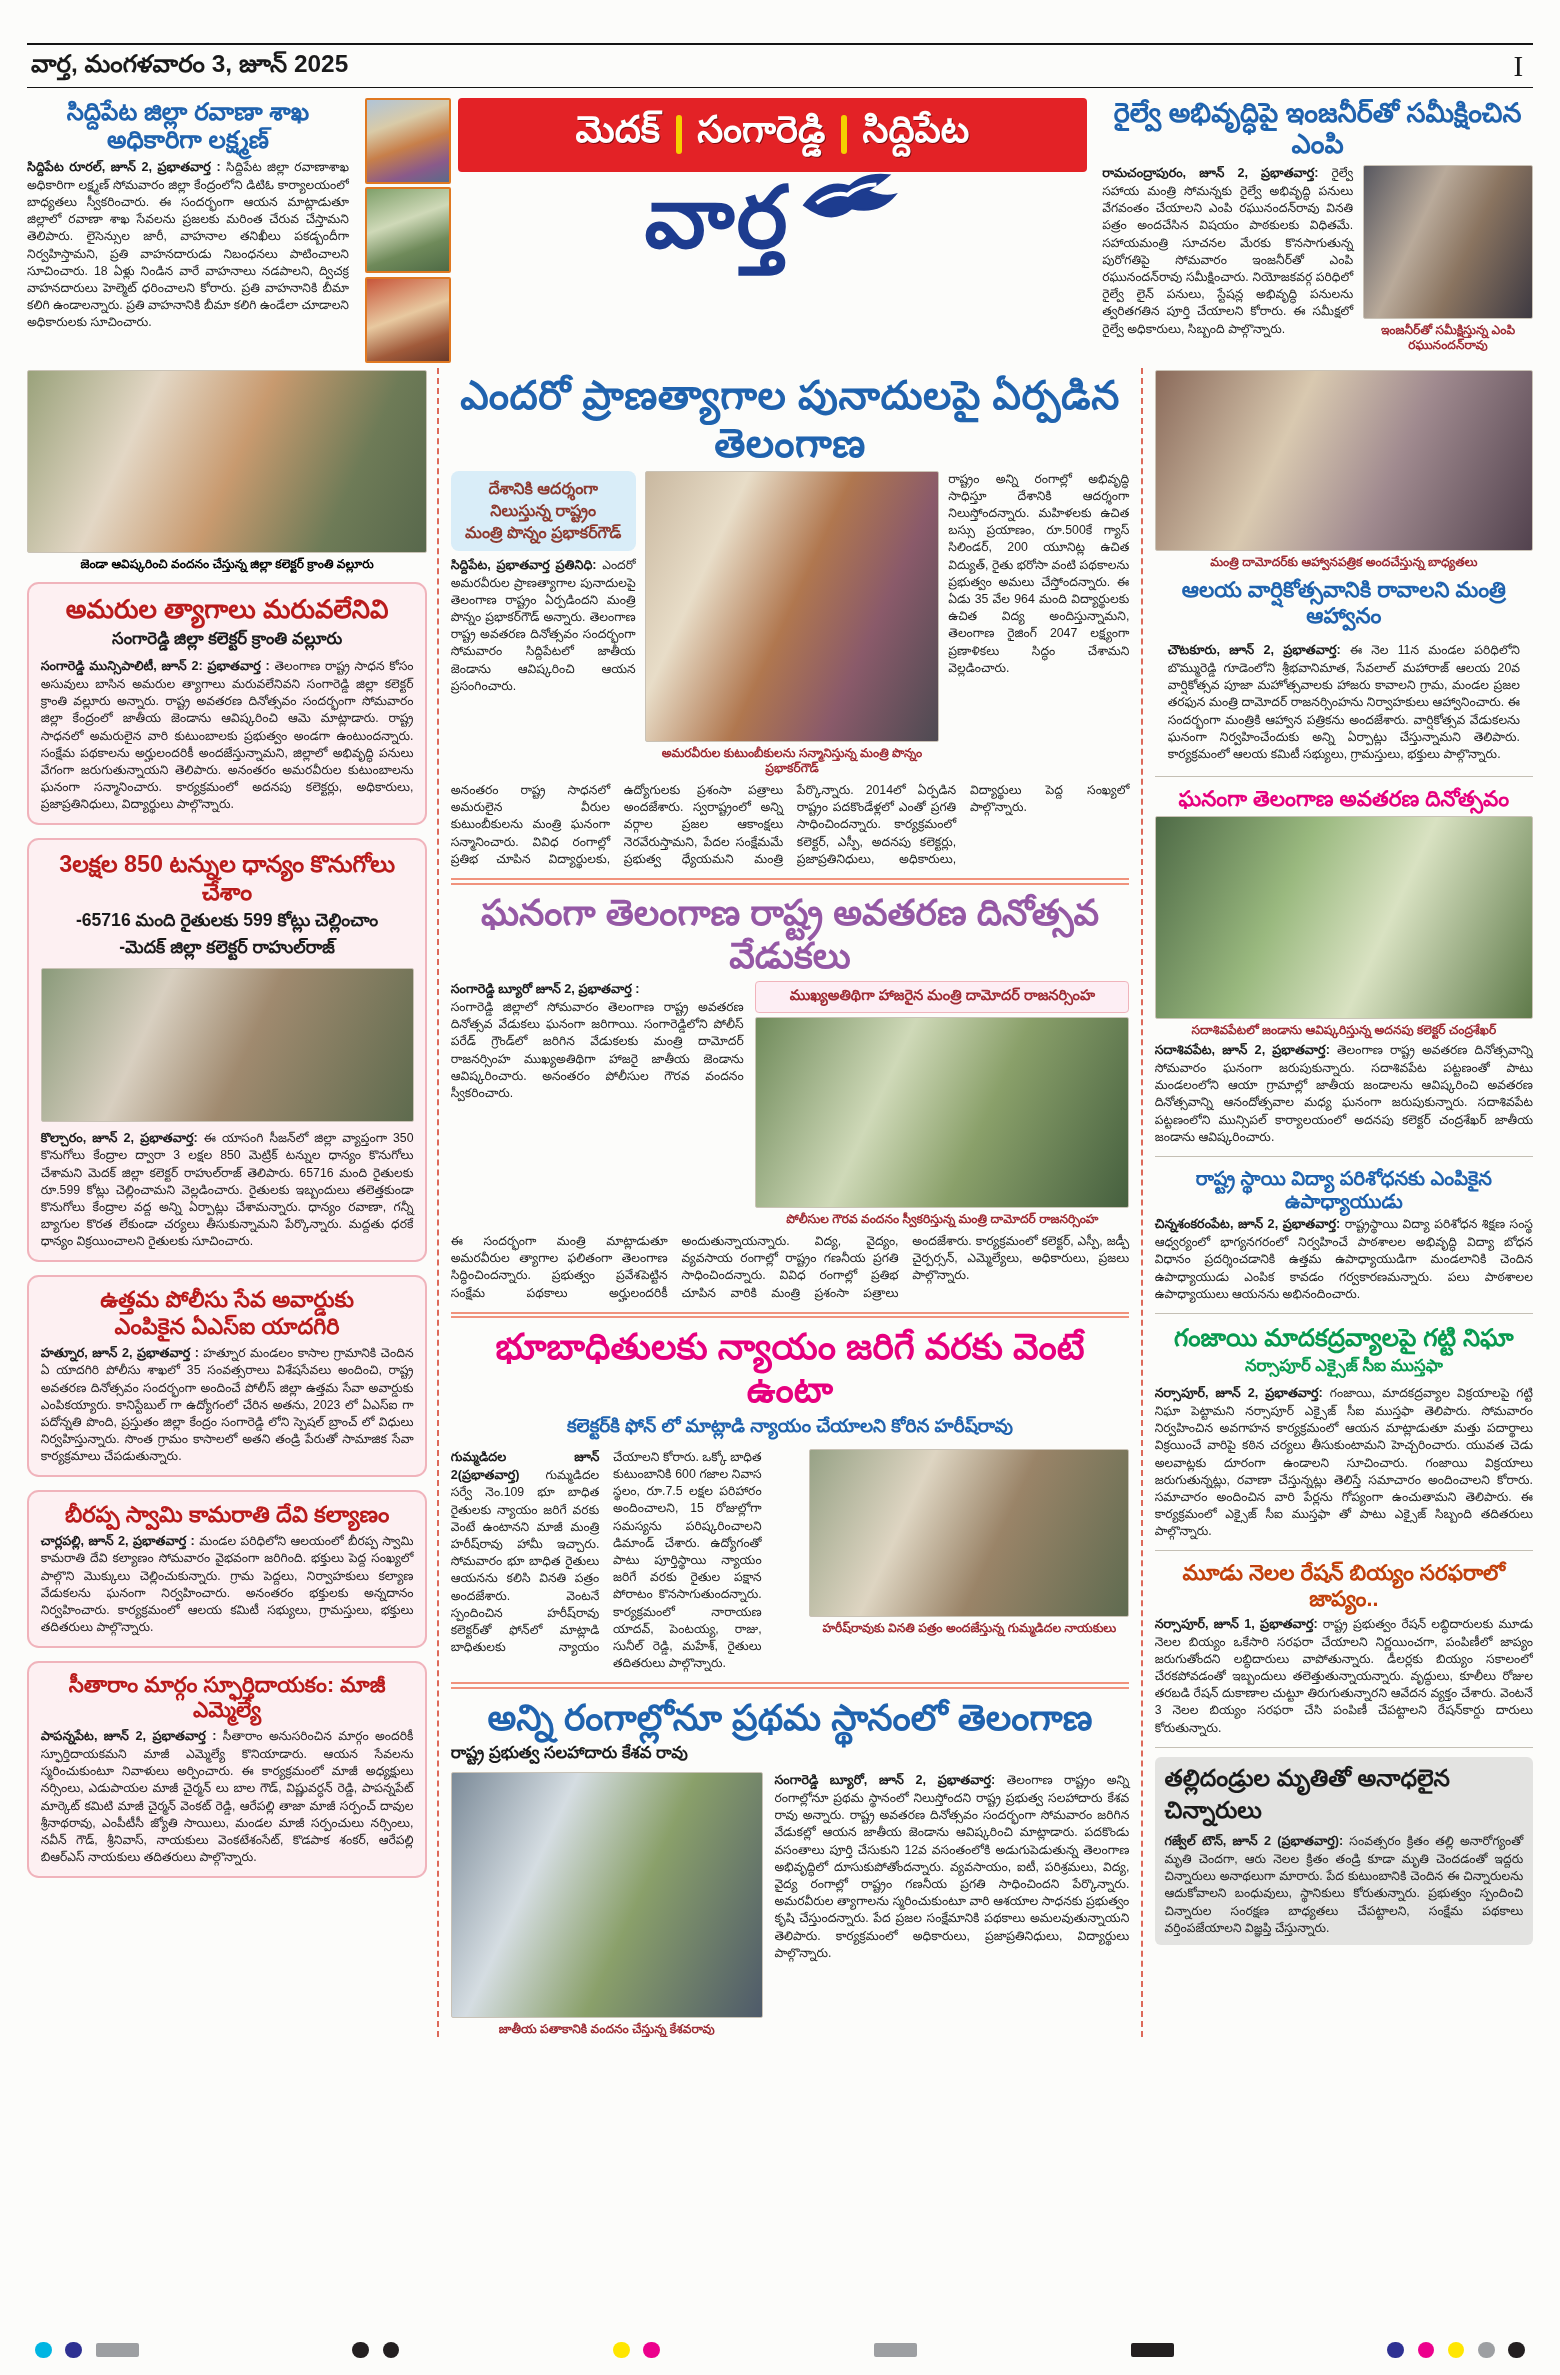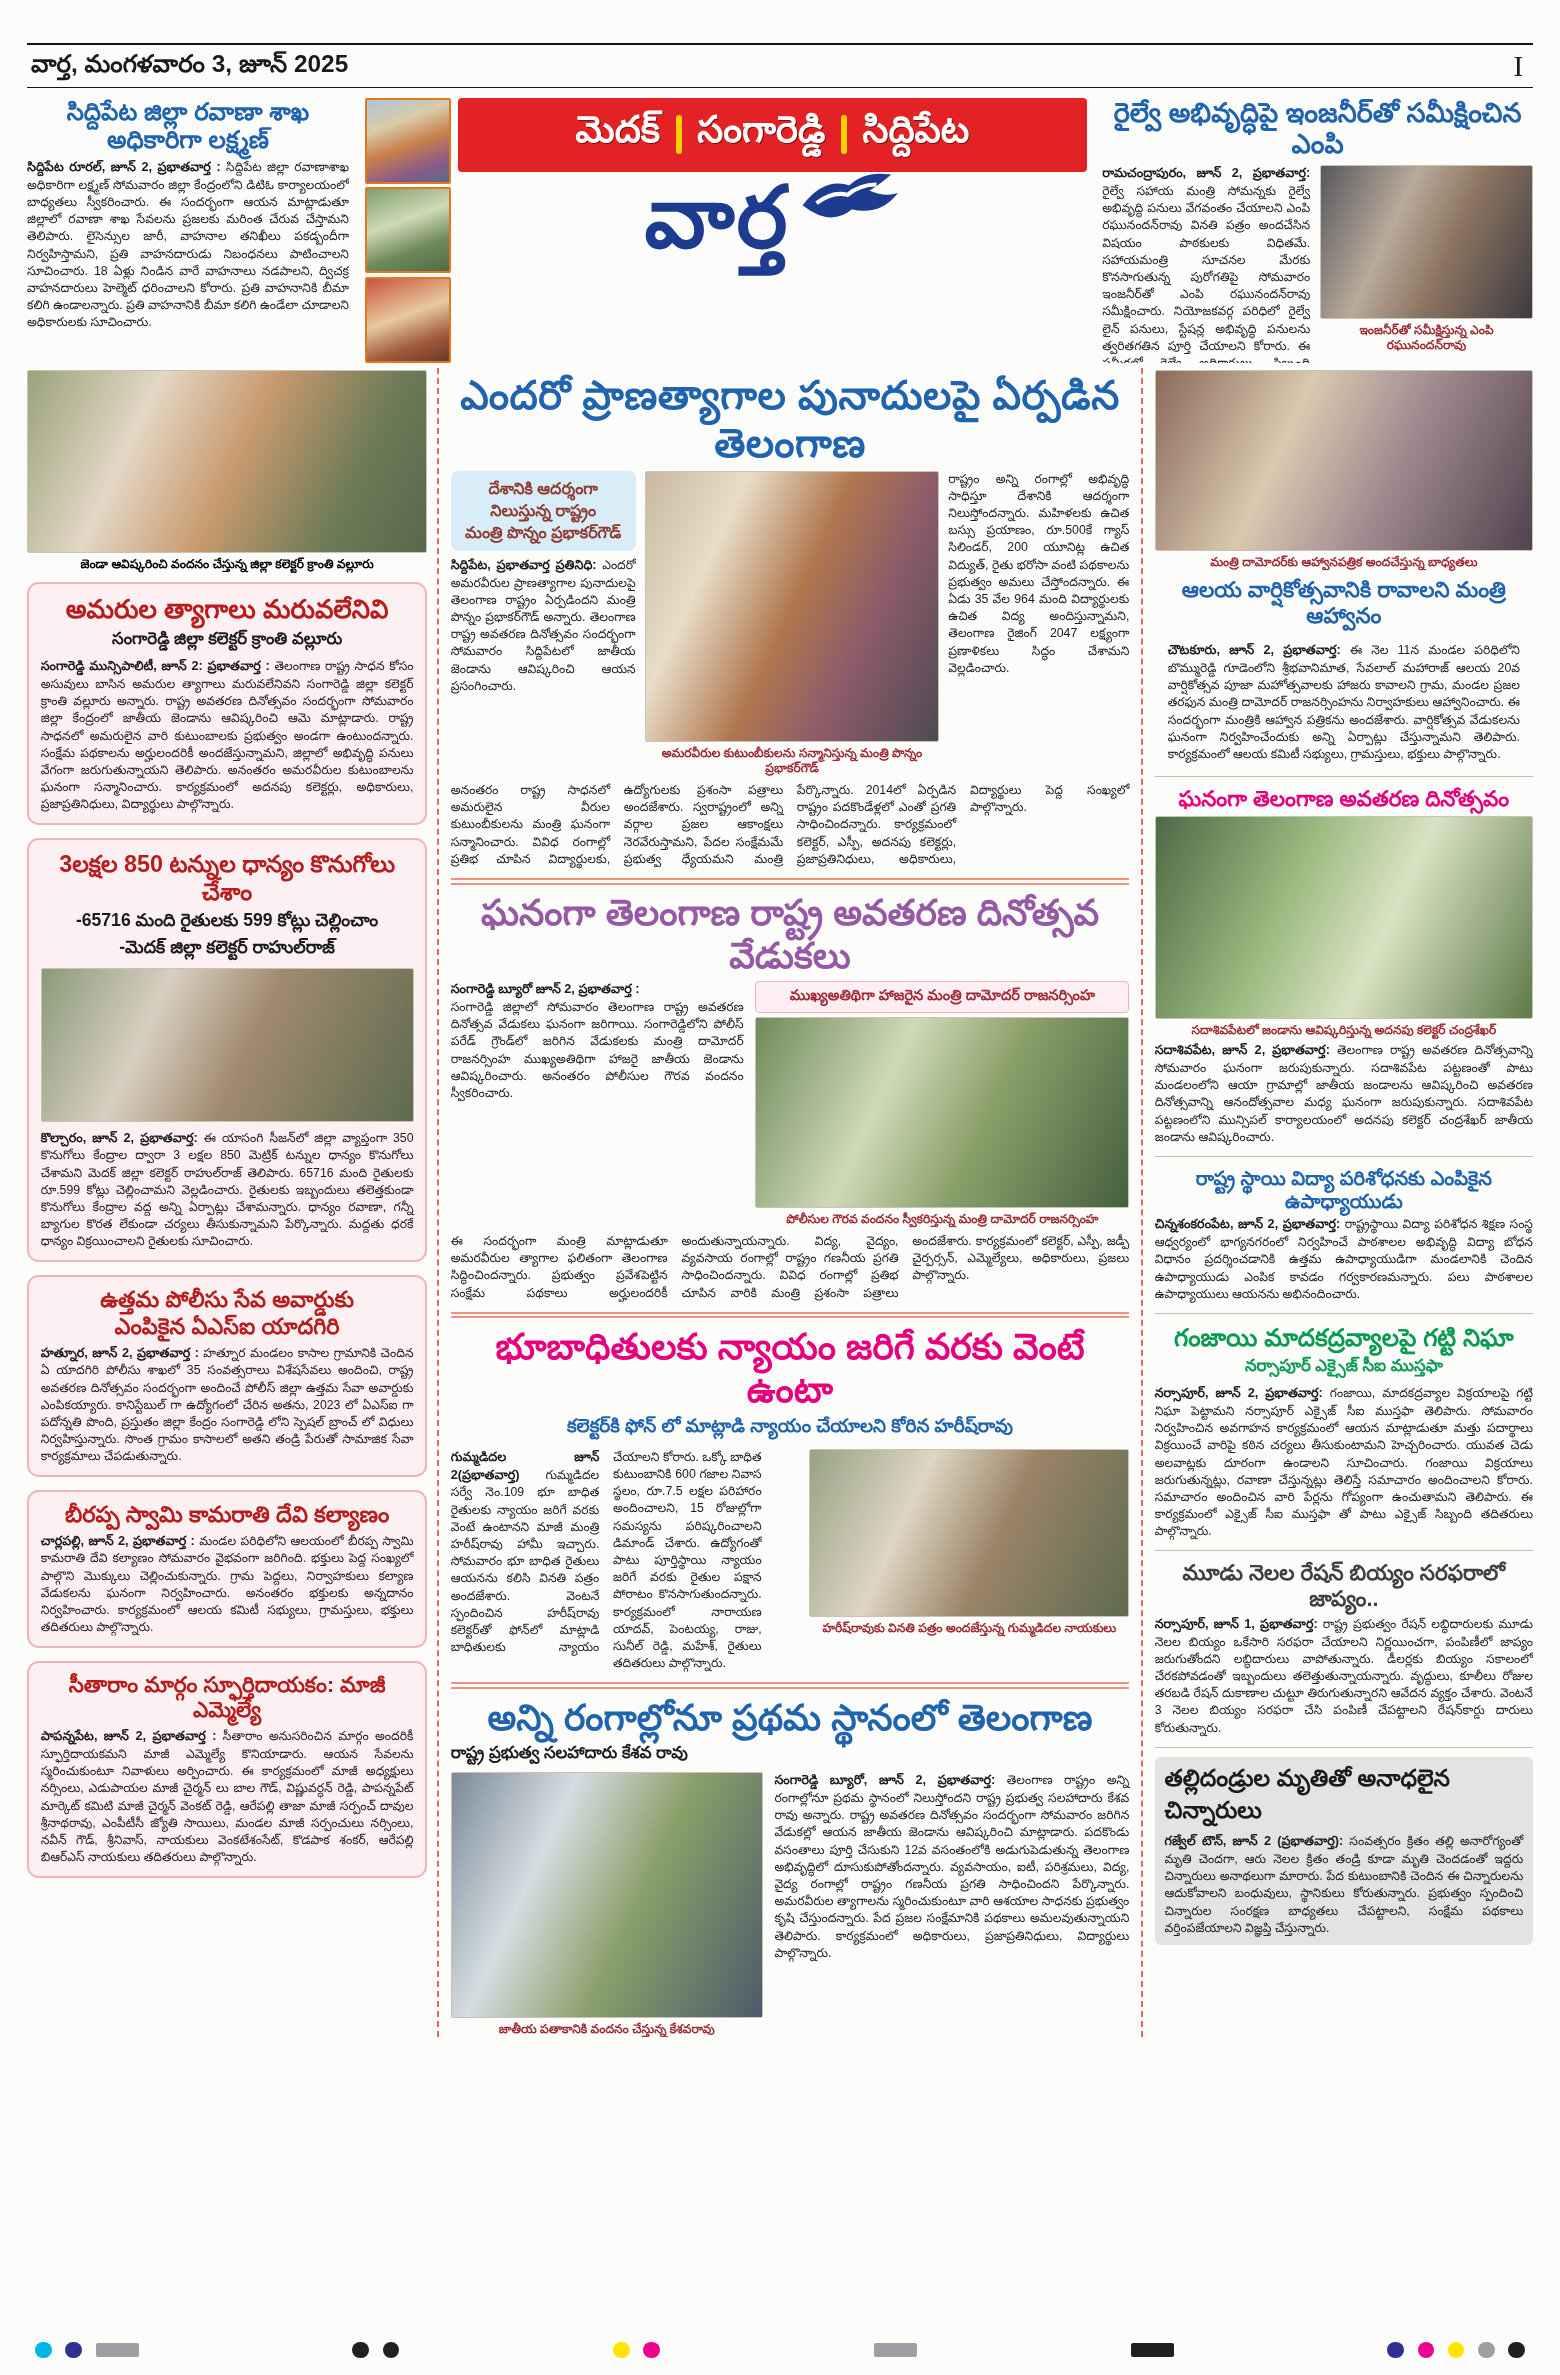--- a/index.html
+++ b/index.html
@@ -12,42 +12,42 @@
   .rule-thin{border-top:1.5px solid #141414;}
   .date-row{display:flex;justify-content:space-between;align-items:center;padding:4.9px 3.9px 2.9px;}
   .dateline{font-weight:bold;font-size:24.4px;}
   .pageno{font-family:"Liberation Serif",serif;font-size:29px;padding-right:5.9px;}
   
   .band-top{display:grid;grid-template-columns:322px 722px 1fr;gap:15.6px;padding-top:9.8px;height:265px;}
   .h-blue{color:#2063ae;}
   .h-purple{color:#9559a5;}
   .h-magenta{color:#e6007e;}
   .h-green{color:#0a9a50;}
-  .h-red{color:#404040;}
+  .h-red{color:#c2410c;}
   .headline{font-weight:bold;line-height:1.18;margin:0 0 3.9px;}
   .tl-head{font-size:24.4px;text-align:center;}
   .byline{font-weight:bold;font-size:12.7px;}
   .body-sm{font-size:12.3px;line-height:1.4;text-align:justify;}
   .masthead{display:grid;grid-template-columns:86px 1fr;gap:7.8px;}
   .photo-strip{display:flex;flex-direction:column;gap:3.9px;}
   .strip-ph{height:82px;border:2px solid #e07820;border-radius:2px;}
   .ph-temple{background:linear-gradient(160deg,#b0c4d8 0%,#d9cba8 30%,#c77f4a 55%,#8a5a8a 80%,#5a6b8a 100%);}
   .ph-garden{background:linear-gradient(160deg,#7fa06a 0%,#cfd9b8 40%,#6f8a5a 70%,#4e6a46 100%);}
   .ph-arch{background:linear-gradient(160deg,#c8553a 0%,#e8c9a0 45%,#a05a3a 75%,#6a3a2a 100%);}
   .mast-right{display:flex;flex-direction:column;align-items:center;}
   .red-banner{width:100%;background:#e32226;border-radius:3.9px;display:flex;align-items:center;justify-content:center;
               gap:15.6px;padding:11.7px 0;box-sizing:border-box;}
   .district{color:#fff;font-weight:bold;font-size:37px;text-shadow:1px 1px 0 #7a0d10;}
   .pipe{width:5.9px;height:39px;background:#f5d000;border-radius:2.9px;}
   .logo-area{display:flex;align-items:flex-start;justify-content:center;gap:3.9px;margin-top:2px;}
   .logo-text{color:#1d3c8f;font-weight:bold;font-size:86px;line-height:1;letter-spacing:2px;}
   .rail{display:flex;flex-direction:column;}
   .rail-head{font-size:27px;text-align:center;}
   .rail-row{display:flex;gap:9.8px;flex:1;}
-  .rail-photo-wrap{width:213px;flex:none;}
+  .rail-photo-wrap{width:170px;flex:none;}
   .photo{border:1px solid #c9c2b6;border-radius:2px;width:100%;box-sizing:border-box;}
   .ph-office{background:linear-gradient(115deg,#57575f 0%,#b9aa9a 35%,#8a7460 60%,#3e3a42 100%);}
   .caption{font-size:12.2px;font-weight:bold;color:#9e2b33;text-align:center;margin:3.9px 0 0;line-height:1.25;}
   .caption-black{color:#000000;}
   
   .band-main{display:grid;grid-template-columns:410px 706px 1fr;margin-top:5.9px;}
   .col-left{padding:2px 9.8px 0 0;}
   .col-center{border-left:2px dashed #dd6a5a;border-right:2px dashed #dd6a5a;padding:3.9px 11.7px 0;}
   .col-right{padding:2px 0 0 11.7px;}
   .pink-box{background:#fdf0f2;border:2px solid #f0b3bb;border-radius:11.7px;padding:9.8px 11.7px;margin-bottom:12.7px;}

